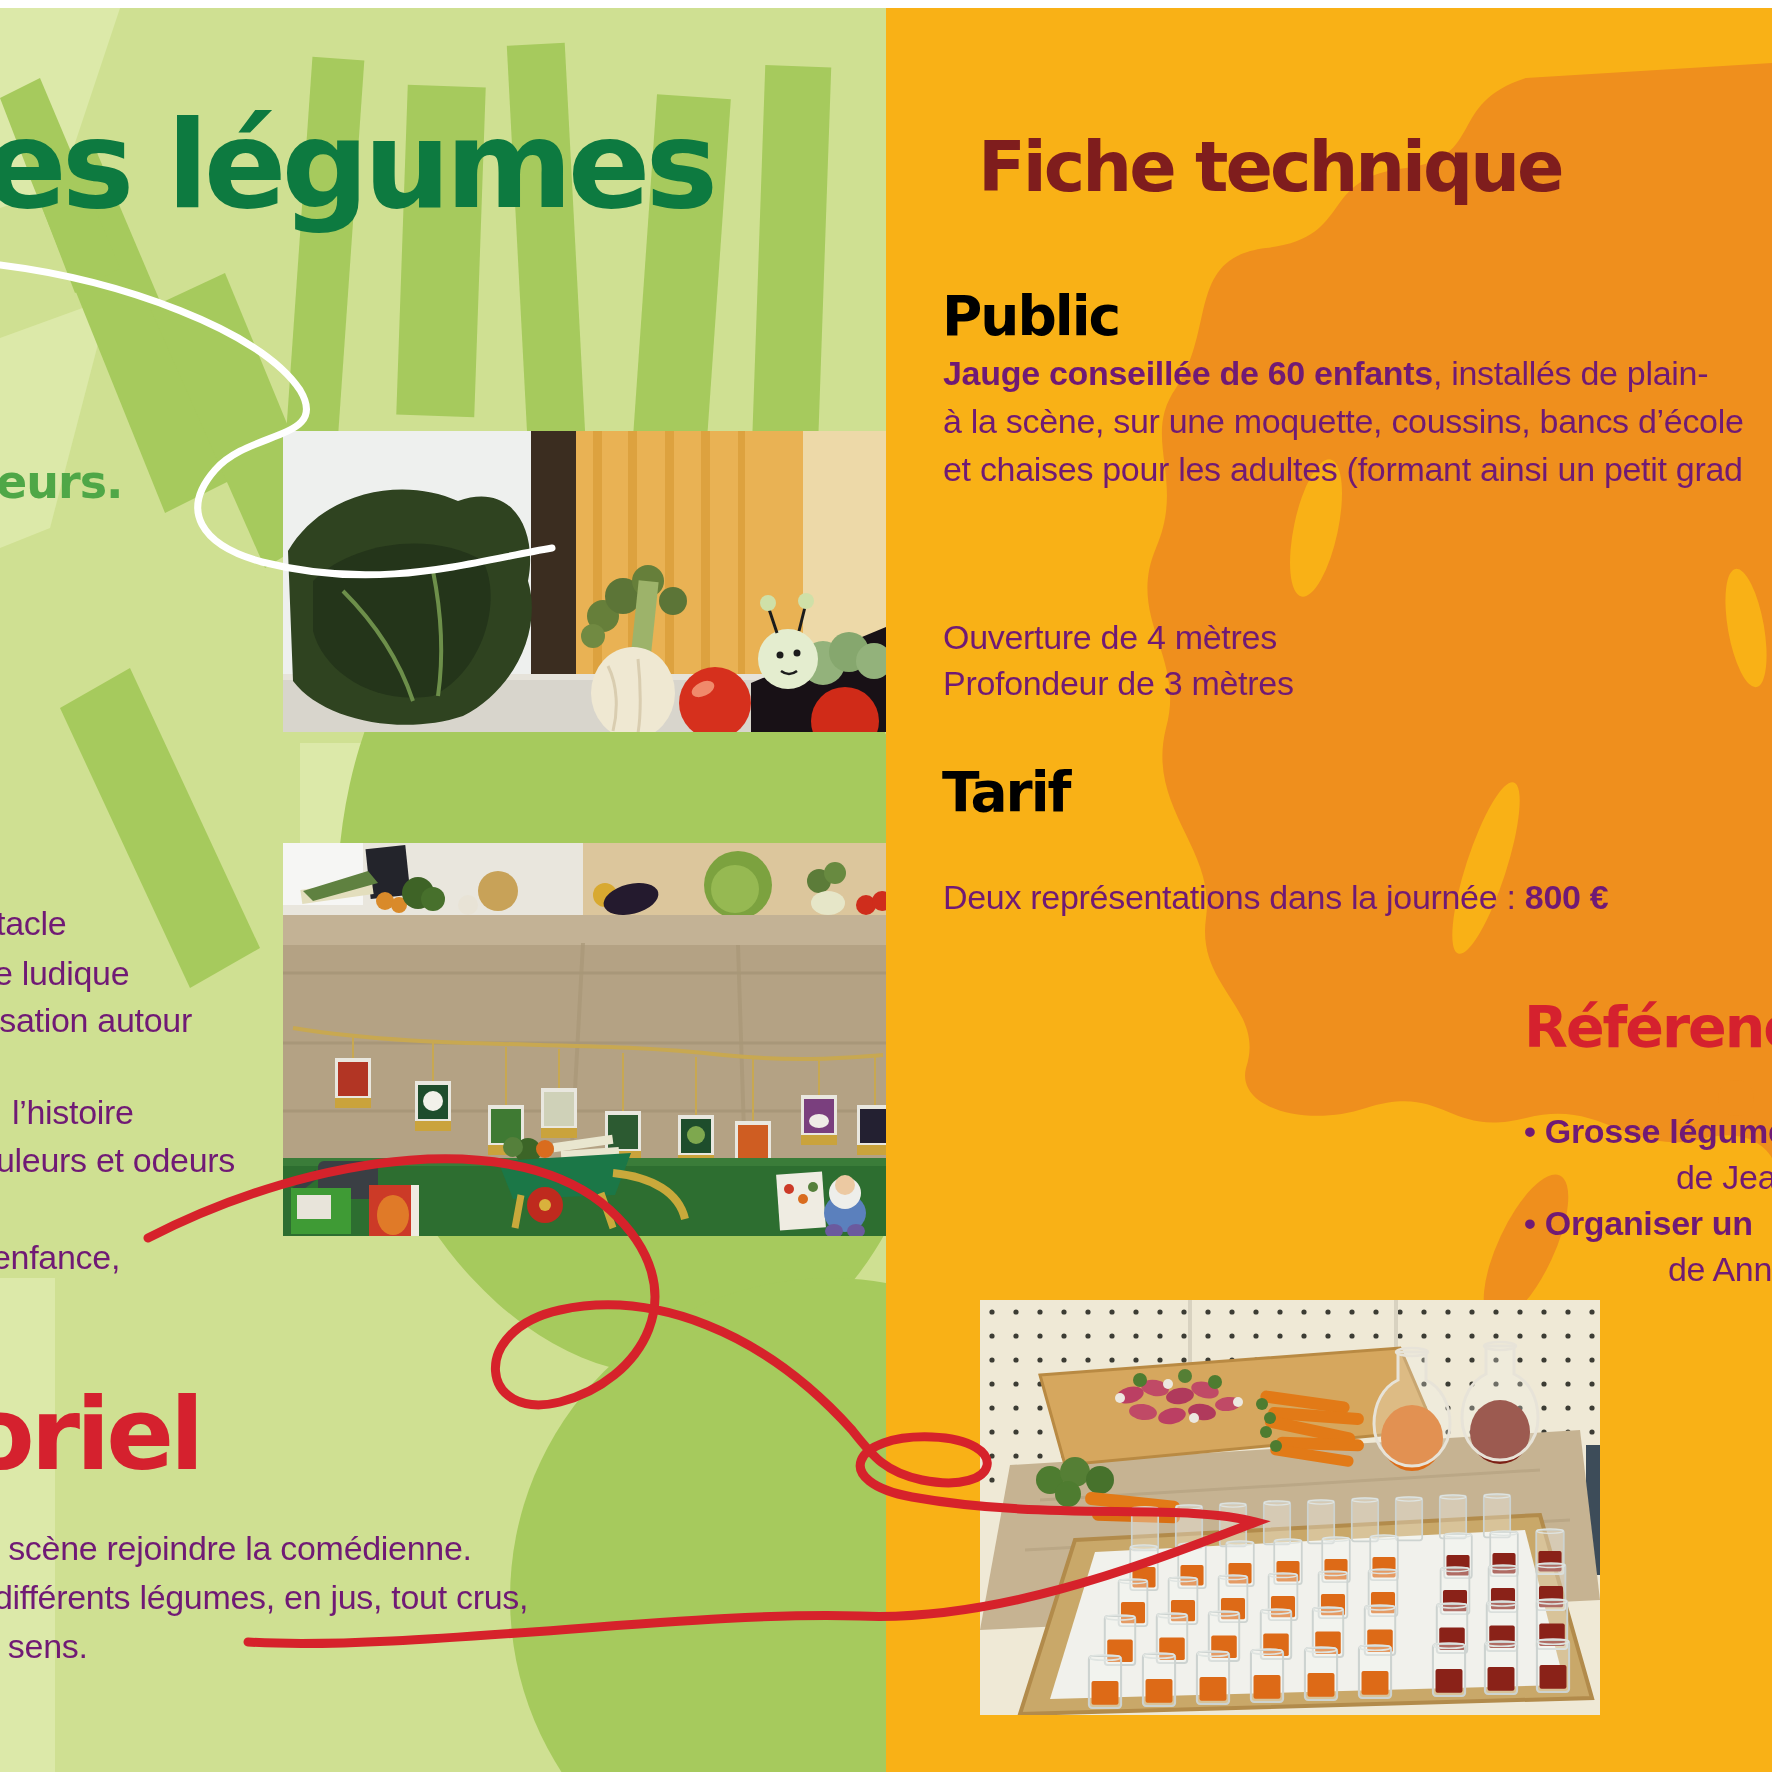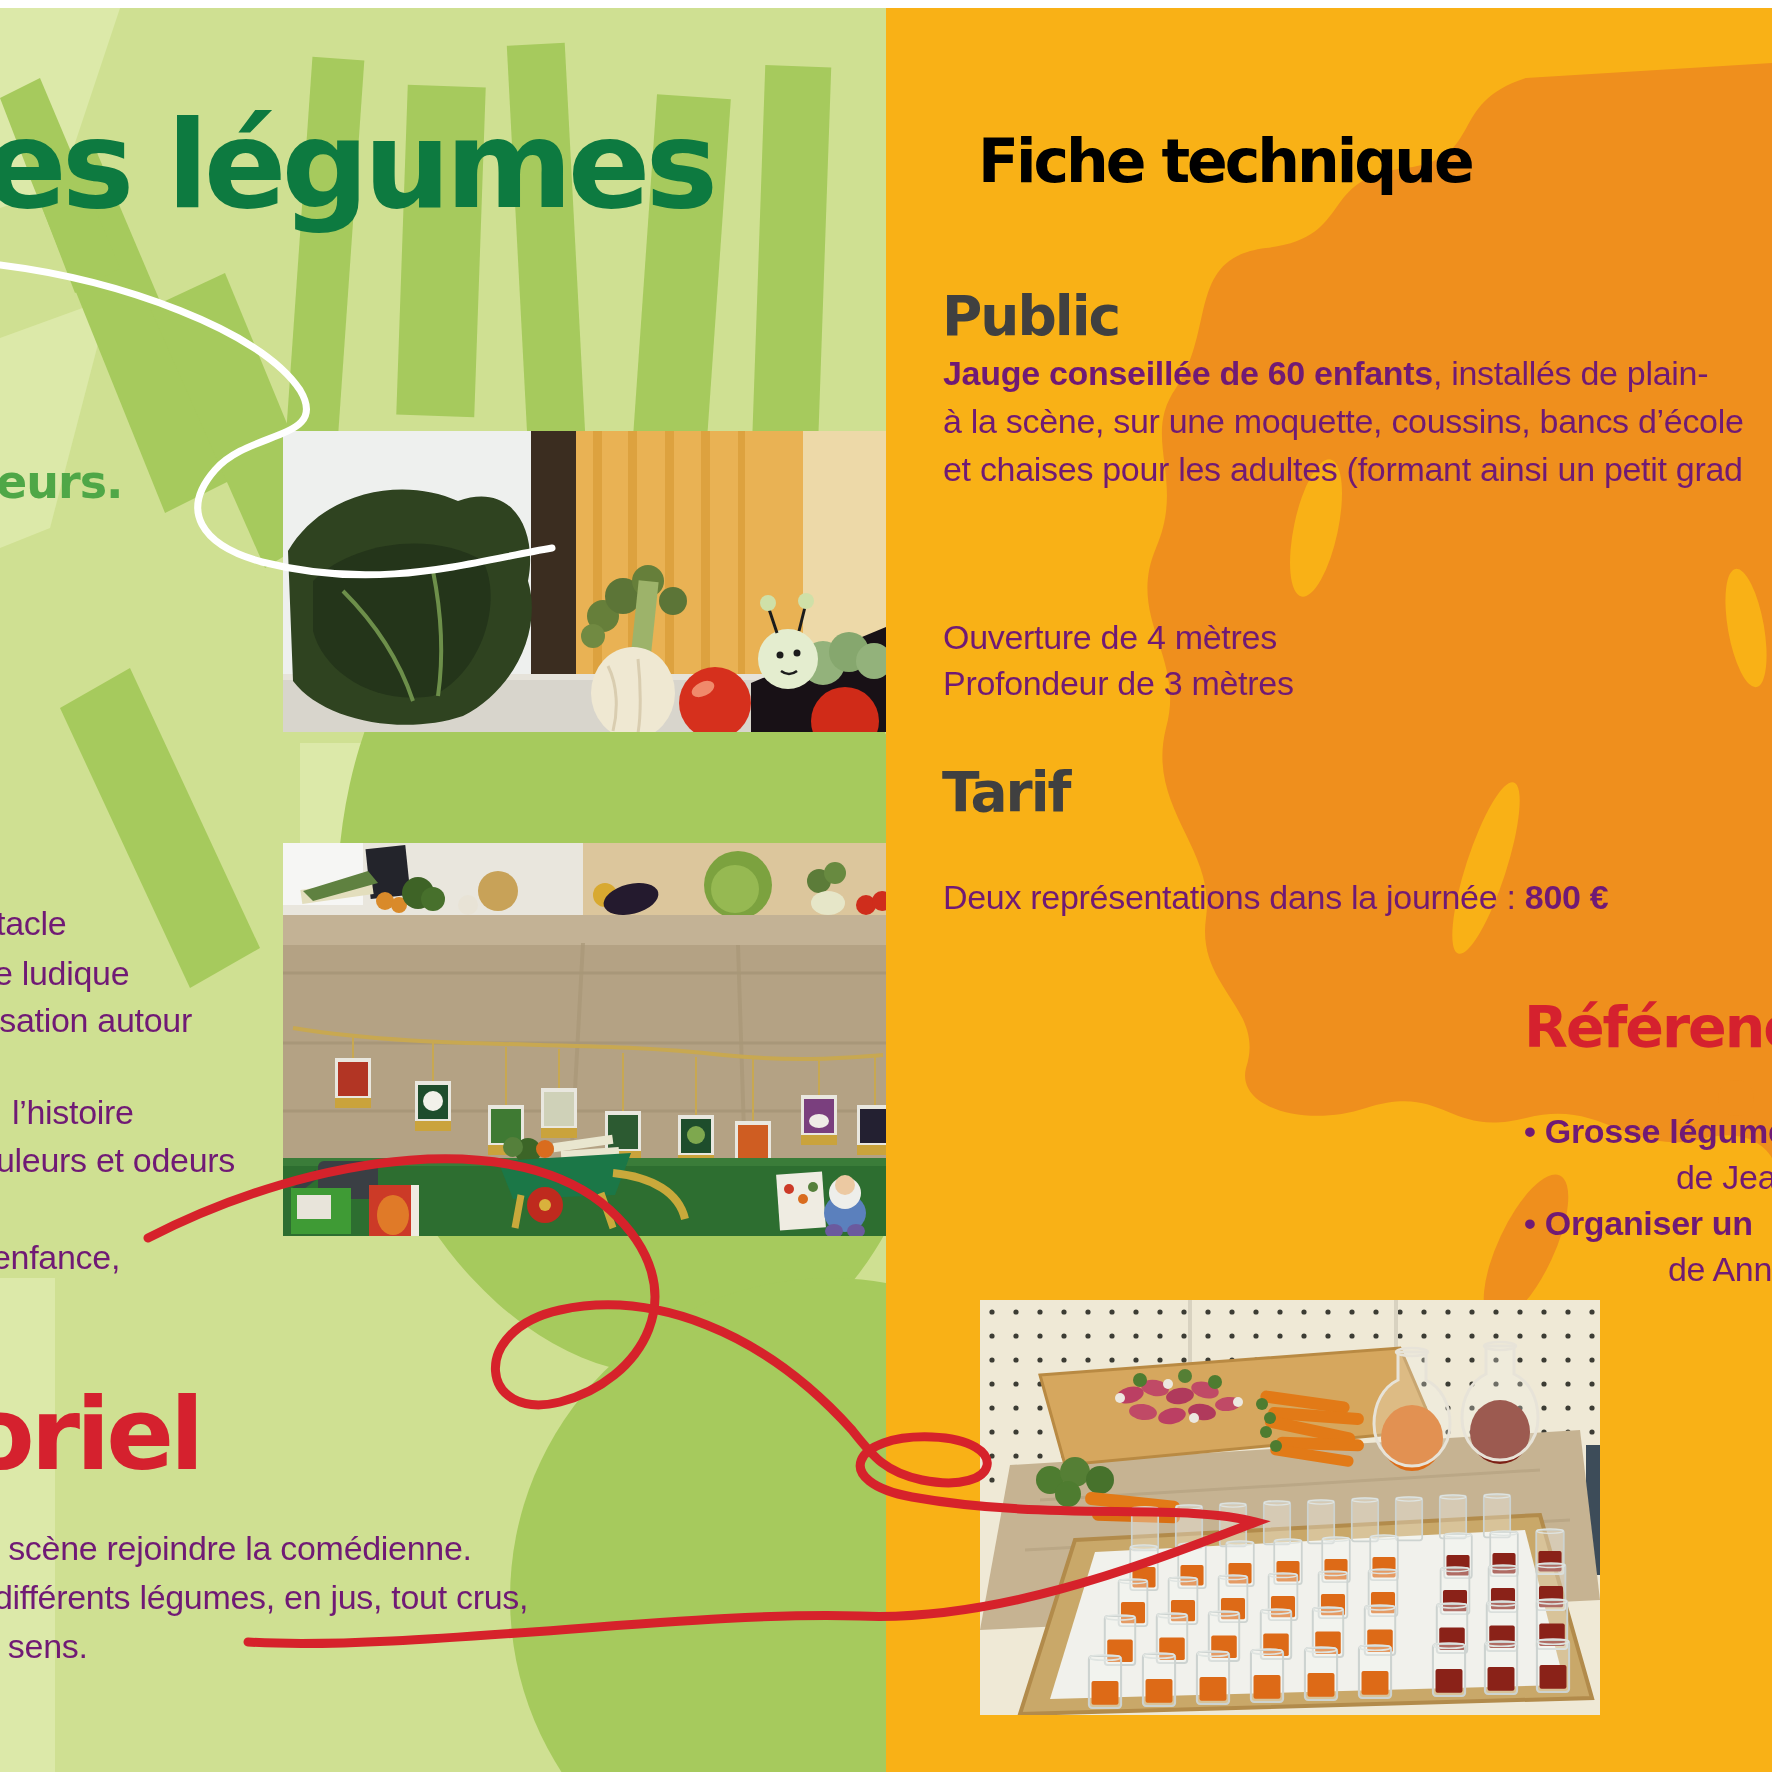--- a/index.html
+++ b/index.html
@@ -11,27 +11,27 @@
   .deco{position:absolute;left:0;top:0;z-index:1;pointer-events:none;}
   .photo{position:absolute;z-index:10;overflow:hidden;background:#ddd;}
   .txt{position:absolute;z-index:20;white-space:nowrap;}
   .body{font-size:34px;line-height:1;letter-spacing:-0.3px;color:#701a75;}
   .bodyb{font-weight:bold;}
   .green-title{font-family:"DejaVu Sans",sans-serif;font-weight:bold;
                font-size:122px;letter-spacing:-5px;color:#0d7a40;}
   .tagline{font-family:"DejaVu Sans",sans-serif;font-weight:bold;
            font-size:46px;letter-spacing:-1px;color:#4fa747;}
   .red-big{font-family:"DejaVu Sans",sans-serif;font-weight:bold;
-           font-size:60px;letter-spacing:-3px;color:#000000;}
+           font-size:70px;letter-spacing:-3px;color:#7f1d1d;}
   .red-mid{font-family:"DejaVu Sans",sans-serif;font-weight:bold;
            font-size:57px;letter-spacing:-2px;color:#d5212e;}
   .red-huge{font-family:"DejaVu Sans",sans-serif;font-weight:bold;
             font-size:100px;letter-spacing:-4px;color:#d5212e;}
   .whead{font-family:"DejaVu Sans",sans-serif;font-weight:bold;
-         font-size:55px;letter-spacing:-2px;color:#404040;}
+         font-size:55px;letter-spacing:-2px;color:#000000;}
   .lines-overlay{position:absolute;left:0;top:0;z-index:30;pointer-events:none;}
 </style>
 </head>
 <body>
 
 <div class="poster">
 
   <div class="panel" id="left-panel">
 
     <svg class="deco" width="886" height="1772" viewBox="0 0 886 1772">

